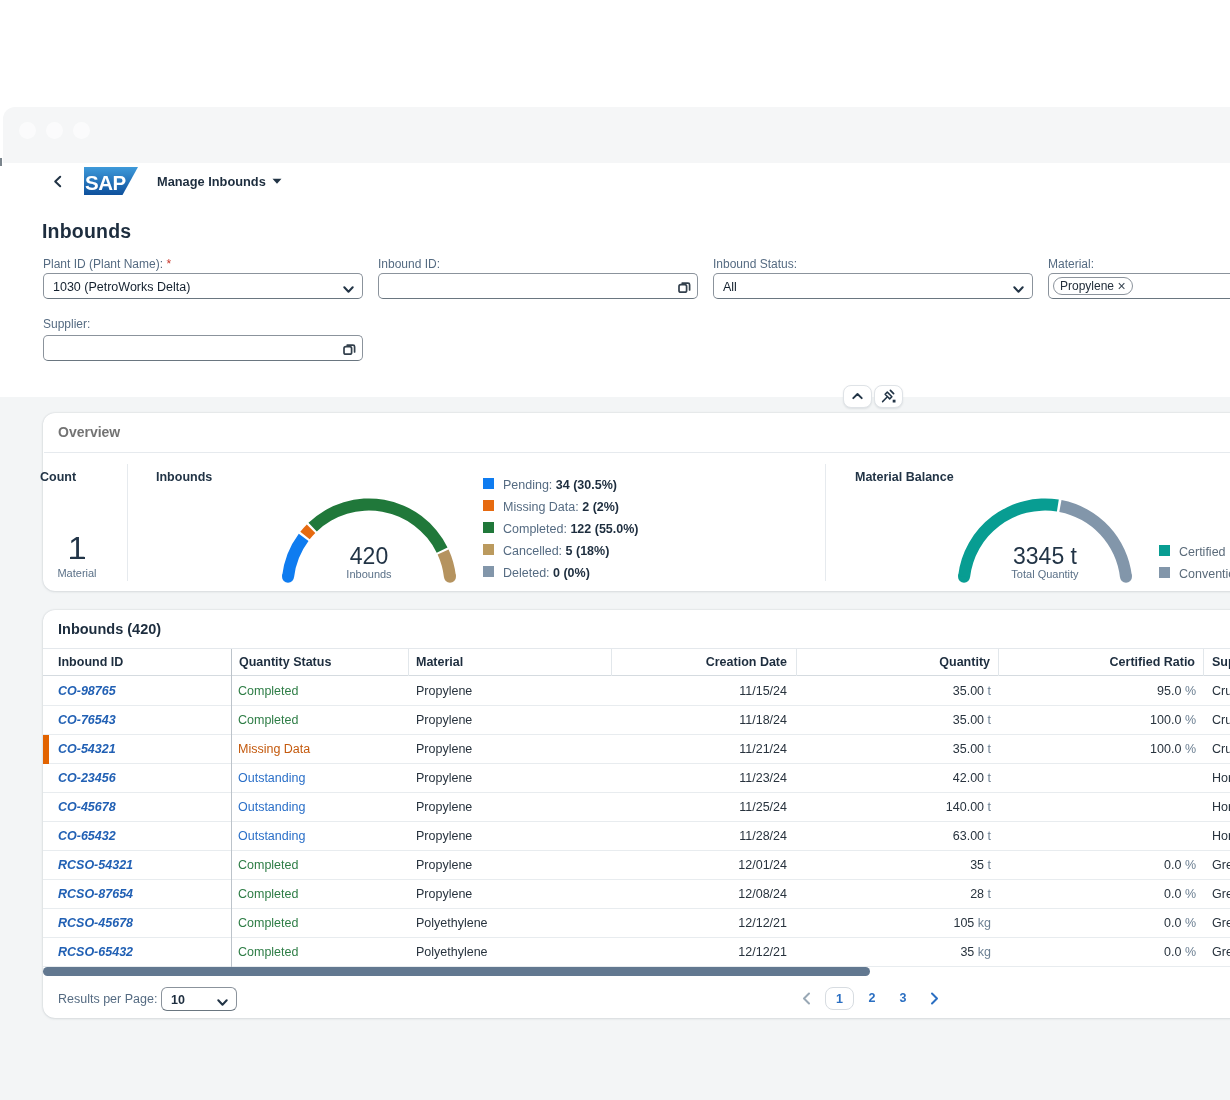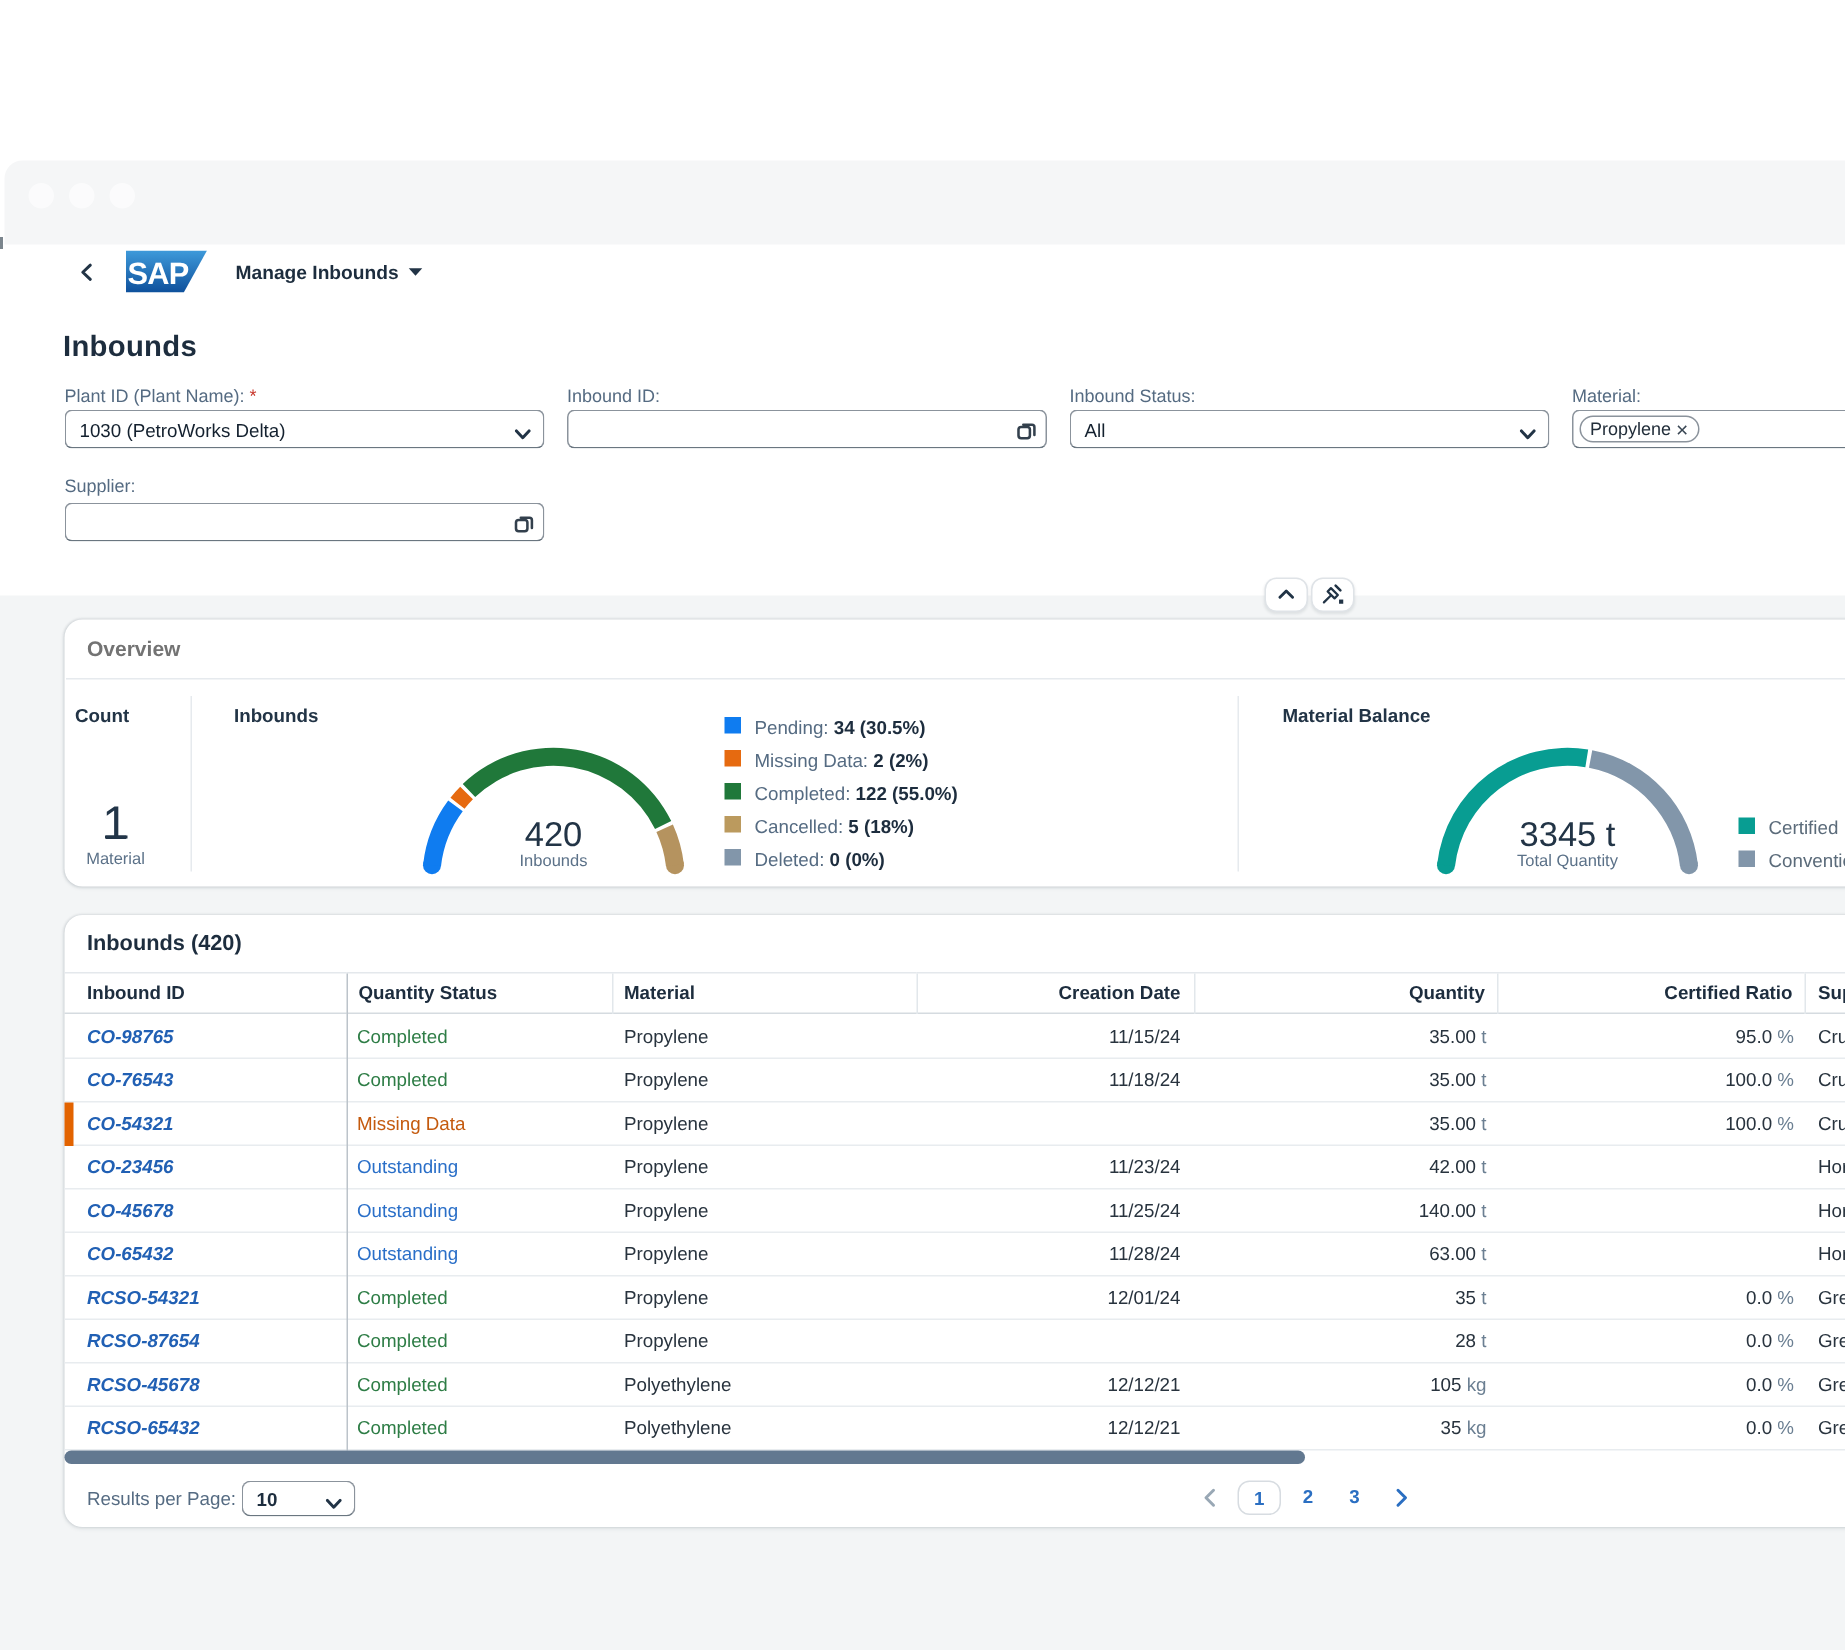--- a/index.html
+++ b/index.html
@@ -111,21 +111,21 @@
       <path d="M2.6 13.6 L6.9 9.3" stroke-linecap="round"></path>
       <path d="M7.3 4.1 L11.9 8.7 L9.7 10.9 L5.1 6.3 Z" stroke-linejoin="round"></path>
       <path d="M10.4 2.4 L13.6 5.6" stroke-linecap="round" stroke-width="1.7"></path>
     </g>
     <rect x="12.7" y="11.7" width="2.8" height="2.8" fill="#223446"></rect>
   </svg>
 
 <div class="card" style="top:413px;height:178px"></div>
 <div class="ttl" style="left:58px;top:424px">Overview</div>
 <div class="abs" style="left:44px;top:452px;width:1258px;height:1px;background:#e6eaee"></div>
-<div class="gttl" style="left:50px;top:470px">Count</div>
+<div class="gttl" style="left:40px;top:470px">Count</div>
 <div class="abs" style="left:55px;top:530px;width:44px;text-align:center;font-size:31.5px;color:#223548">1</div>
 <div class="abs" style="left:70px;top:556.5px;width:15px;height:2.5px;background:#223548"></div>
 <div class="abs" style="left:55px;top:567px;width:44px;text-align:center;font-size:11px;color:#5b7188">Material</div>
 <div class="vline" style="left:127px;top:464px;height:117px"></div>
 <div class="gttl" style="left:156px;top:470px">Inbounds</div>
 <svg class="abs" style="left:269px;top:480px" width="200" height="105" viewBox="0 0 200 105">
     <circle cx="19.0" cy="96.8" r="6.0" fill="#0f7cf0"></circle>
     <circle cx="181.0" cy="96.8" r="6.0" fill="#b5935f"></circle>
     <path d="M13.1 96.1A87.5 87.5 0 0 1 29.8 53.7L39.5 60.9A75.5 75.5 0 0 0 25.0 97.5Z" fill="#0f7cf0"></path>
     <path d="M31.3 51.8A87.5 87.5 0 0 1 37.8 44.5L46.3 52.9A75.5 75.5 0 0 0 40.7 59.2Z" fill="#e66a10"></path>
@@ -177,20 +177,21 @@
 <div class="c cdt">11/18/24</div>
     <div class="c cqty">35.00 <span class="un">t</span></div>
     <div class="c ccr">100.0 <span class="un">%</span></div>
     <div class="c csup">Crude Oil Venture</div>
   </div>
 <div class="rw" style="top:735px">
     <div class="mark"></div>
 <div class="c cid">CO-54321</div>
     <div class="c cst" style="color:#c45a0e">Missing Data</div>
     <div class="c cmat">Propylene</div>
+<div class="c cdt">11/21/24</div>
     <div class="c cqty">35.00 <span class="un">t</span></div>
     <div class="c ccr">100.0 <span class="un">%</span></div>
     <div class="c csup">Crude Oil Venture</div>
   </div>
 <div class="rw" style="top:764px">
 <div class="c cid">CO-23456</div>
     <div class="c cst" style="color:#2a6fc8">Outstanding</div>
     <div class="c cmat">Propylene</div>
 <div class="c cdt">11/23/24</div>
     <div class="c cqty">42.00 <span class="un">t</span></div>
@@ -221,20 +222,21 @@
     <div class="c cmat">Propylene</div>
 <div class="c cdt">12/01/24</div>
     <div class="c cqty">35 <span class="un">t</span></div>
     <div class="c ccr">0.0 <span class="un">%</span></div>
     <div class="c csup">GreenChem Supply</div>
   </div>
 <div class="rw" style="top:880px">
 <div class="c cid">RCSO-87654</div>
     <div class="c cst" style="color:#2e7d46">Completed</div>
     <div class="c cmat">Propylene</div>
+<div class="c cdt">12/08/24</div>
     <div class="c cqty">28 <span class="un">t</span></div>
     <div class="c ccr">0.0 <span class="un">%</span></div>
     <div class="c csup">GreenChem Supply</div>
   </div>
 <div class="rw" style="top:909px">
 <div class="c cid">RCSO-45678</div>
     <div class="c cst" style="color:#2e7d46">Completed</div>
     <div class="c cmat">Polyethylene</div>
 <div class="c cdt">12/12/21</div>
     <div class="c cqty">105 <span class="un">kg</span></div>

